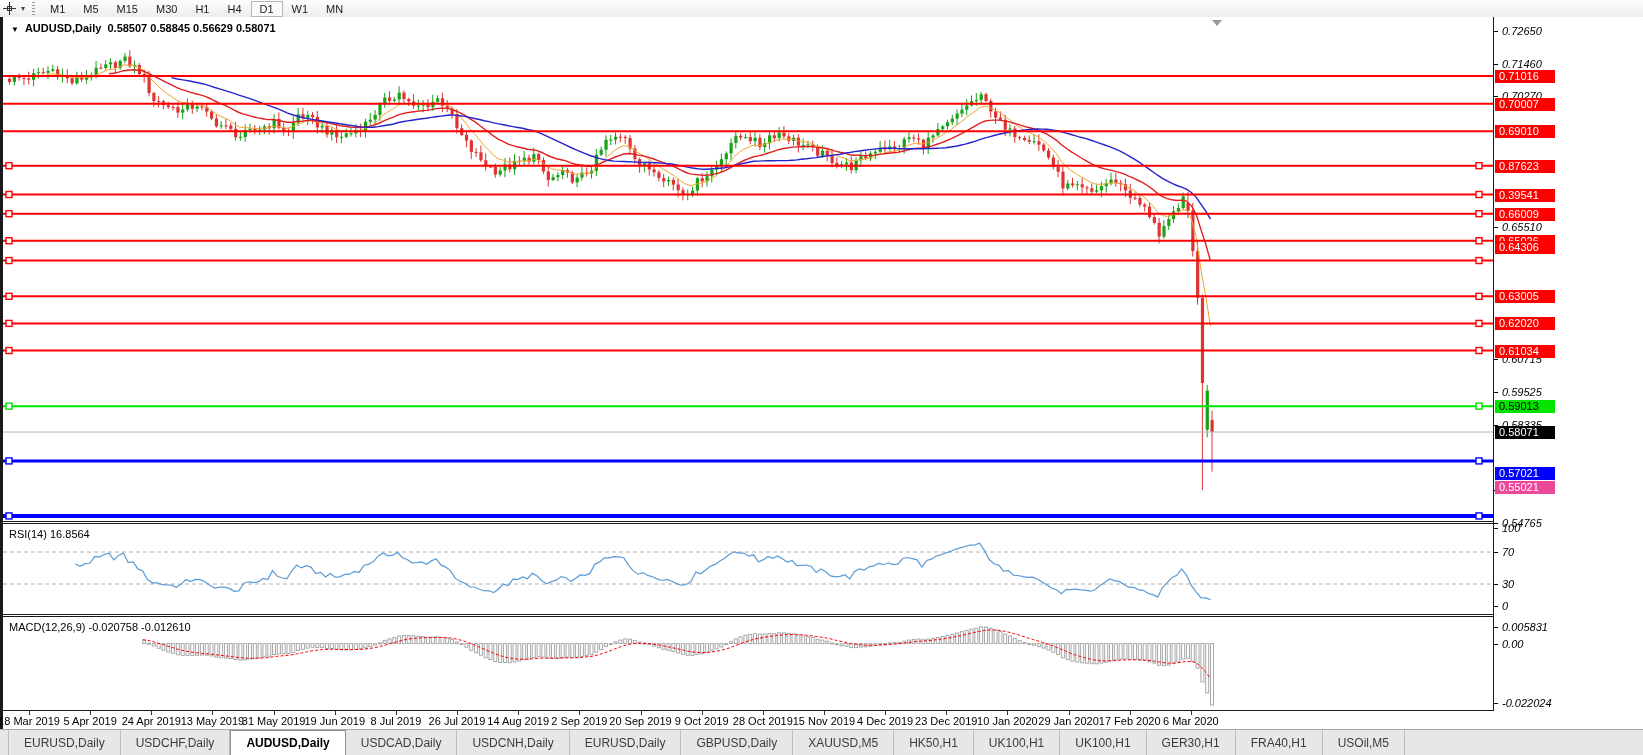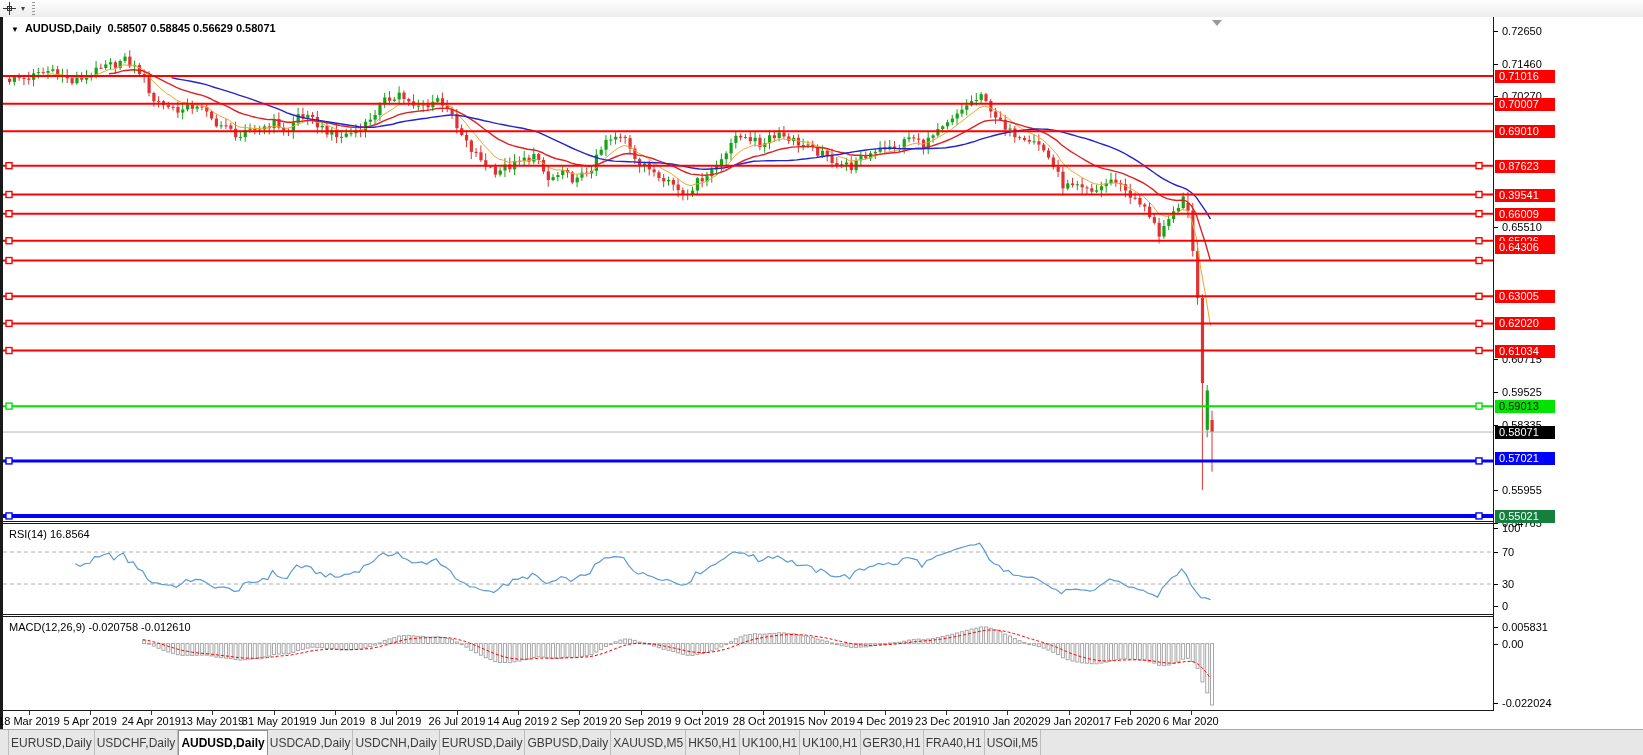--- a/index.html
+++ b/index.html
@@ -24,51 +24,62 @@
   #rsi-panel{position:absolute;left:3px;top:524px;width:1490px;height:90px;background:#fff;}
   #macd-panel{position:absolute;left:3px;top:617px;width:1490px;height:93px;background:#fff;}
   #main-panel svg,#rsi-panel svg,#macd-panel svg{position:absolute;left:0;top:0;}
   #chart-title{position:absolute;left:8px;top:5px;font-size:11px;font-weight:bold;color:#000;white-space:nowrap;}
   #chart-title .caret{font-size:8px;margin-right:6px;}
   .ind-label{position:absolute;left:6px;top:4px;font-size:11px;color:#000;white-space:nowrap;}
   
   #price-axis{position:absolute;left:1493px;top:17px;width:150px;height:694px;background:#fff;
     border-left:1px solid #1a1a1a;}
   .pdash{position:absolute;left:0;width:4px;height:1px;background:#000;}
-  .ptick{position:absolute;left:8px;height:13px;line-height:13px;font-size:11px;color:#000;white-space:nowrap;}
+  .ptick{position:absolute;left:8px;height:13px;line-height:13px;font-size:11px;color:#000;white-space:nowrap;font-style:italic;}
   .plabel{position:absolute;left:1px;height:13px;line-height:13px;font-size:11px;padding:0 4px;
     min-width:52px;white-space:nowrap;}
   
   #date-axis{position:absolute;left:3px;top:711px;width:1490px;height:18px;background:#fff;}
   .dtick{position:absolute;top:0;width:1px;height:4px;background:#333;}
   .dlabel{position:absolute;top:4px;width:80px;margin-left:-40px;text-align:center;
     font-size:11px;color:#000;white-space:nowrap;}
   
   #tabbar{position:absolute;left:0;top:729px;width:1643px;height:26px;background:#e7e7e7;
     border-top:1px solid #a9a9a9;display:flex;align-items:stretch;padding-left:8px;box-sizing:border-box;}
-  .tab{display:flex;align-items:center;padding:0 2px;font-size:12px;color:#3c3c3c;
+  .tab{display:flex;align-items:center;padding:0 15px;font-size:12px;color:#3c3c3c;
     border-right:1px solid #bdbdbd;background:#e7e7e7;cursor:default;white-space:nowrap;}
   .tab.first{border-left:1px solid #bdbdbd;}
   .tab.active{background:#fff;color:#000;font-weight:bold;border:1px solid #8f8f8f;border-bottom:none;}
 </style>
 </head>
 <body>
 
 <div id="app">
 
   <div id="toolbar">
     <div class="tool-icon">
       <svg width="13" height="13" viewBox="0 0 13 13">
         <line x1="6.5" y1="0" x2="6.5" y2="13" stroke="#333" stroke-width="1"></line>
         <line x1="0" y1="6.5" x2="13" y2="6.5" stroke="#333" stroke-width="1"></line>
         <rect x="4.5" y="4.5" width="4" height="4" fill="none" stroke="#333"></rect>
       </svg>
     </div>
     <div class="tool-drop">▾</div>
     <div class="grip"></div>
+    <div id="tf-buttons" style="display:flex;align-items:center;">
+        <button class="tfbtn">M1</button>
+        <button class="tfbtn">M5</button>
+        <button class="tfbtn">M15</button>
+        <button class="tfbtn">M30</button>
+        <button class="tfbtn">H1</button>
+        <button class="tfbtn">H4</button>
+        <button class="tfbtn active">D1</button>
+        <button class="tfbtn">W1</button>
+        <button class="tfbtn">MN</button>
+      </div>
   </div>
 
   <div id="left-border"></div>
 
   <div id="main-panel">
     <svg id="main-svg" width="1490" height="504">
         <line x1="6.5" y1="60.4" x2="6.5" y2="67.7" stroke="#e03232" stroke-width="1"></line>
         <rect x="5" y="61.6" width="3.2" height="3.3" fill="#e03232"></rect>
         <line x1="11.309999999999999" y1="58.1" x2="11.309999999999999" y2="68.6" stroke="#16a316" stroke-width="1"></line>
         <rect x="9.809999999999999" y="59.7" width="3.2" height="5.2" fill="#16a316"></rect>
@@ -945,22 +956,22 @@
       <div class="plabel" style="top: 108.129px; background: rgb(255, 0, 0); color: rgb(255, 255, 255);">0.69010</div>
       <div class="plabel" style="top: 142.679px; background: rgb(255, 0, 0); color: rgb(255, 255, 255);">0.87623</div>
       <div class="plabel" style="top: 171.508px; background: rgb(255, 0, 0); color: rgb(255, 255, 255);">0.39541</div>
       <div class="plabel" style="top: 190.681px; background: rgb(255, 0, 0); color: rgb(255, 255, 255);">0.66009</div>
       <div class="plabel" style="top: 217.721px; background: rgb(255, 0, 0); color: rgb(255, 255, 255);">0.65026</div>
       <div class="plabel" style="top: 224px; background: rgb(255, 0, 0); color: rgb(255, 255, 255);">0.64306</div>
       <div class="plabel" style="top: 273.315px; background: rgb(255, 0, 0); color: rgb(255, 255, 255);">0.63005</div>
       <div class="plabel" style="top: 300.41px; background: rgb(255, 0, 0); color: rgb(255, 255, 255);">0.62020</div>
       <div class="plabel" style="top: 327.533px; background: rgb(255, 0, 0); color: rgb(255, 255, 255);">0.61034</div>
       <div class="plabel" style="top: 383.127px; background: rgb(0, 228, 0); color: rgb(0, 0, 0);">0.59013</div>
-      <div class="plabel" style="top: 435px; background: rgb(0, 0, 255); color: rgb(255, 255, 255);">0.57021</div>
-      <div class="plabel" style="top: 493px; background: #15803d; color: rgb(255, 255, 255);">0.55021</div>
+      <div class="plabel" style="top: 450px; background: rgb(0, 0, 255); color: rgb(255, 255, 255);">0.57021</div>
+      <div class="plabel" style="top: 464px; background: #ec4899; color: rgb(255, 255, 255);">0.55021</div>
       <div class="plabel" style="top: 409.039px; background: rgb(0, 0, 0); color: rgb(255, 255, 255);">0.58071</div>
     </div>
 
   <div id="tabbar">
       <div class="tab first">EURUSD,Daily</div>
       <div class="tab">USDCHF,Daily</div>
       <div class="tab active">AUDUSD,Daily</div>
       <div class="tab">USDCAD,Daily</div>
       <div class="tab">USDCNH,Daily</div>
       <div class="tab">EURUSD,Daily</div>

